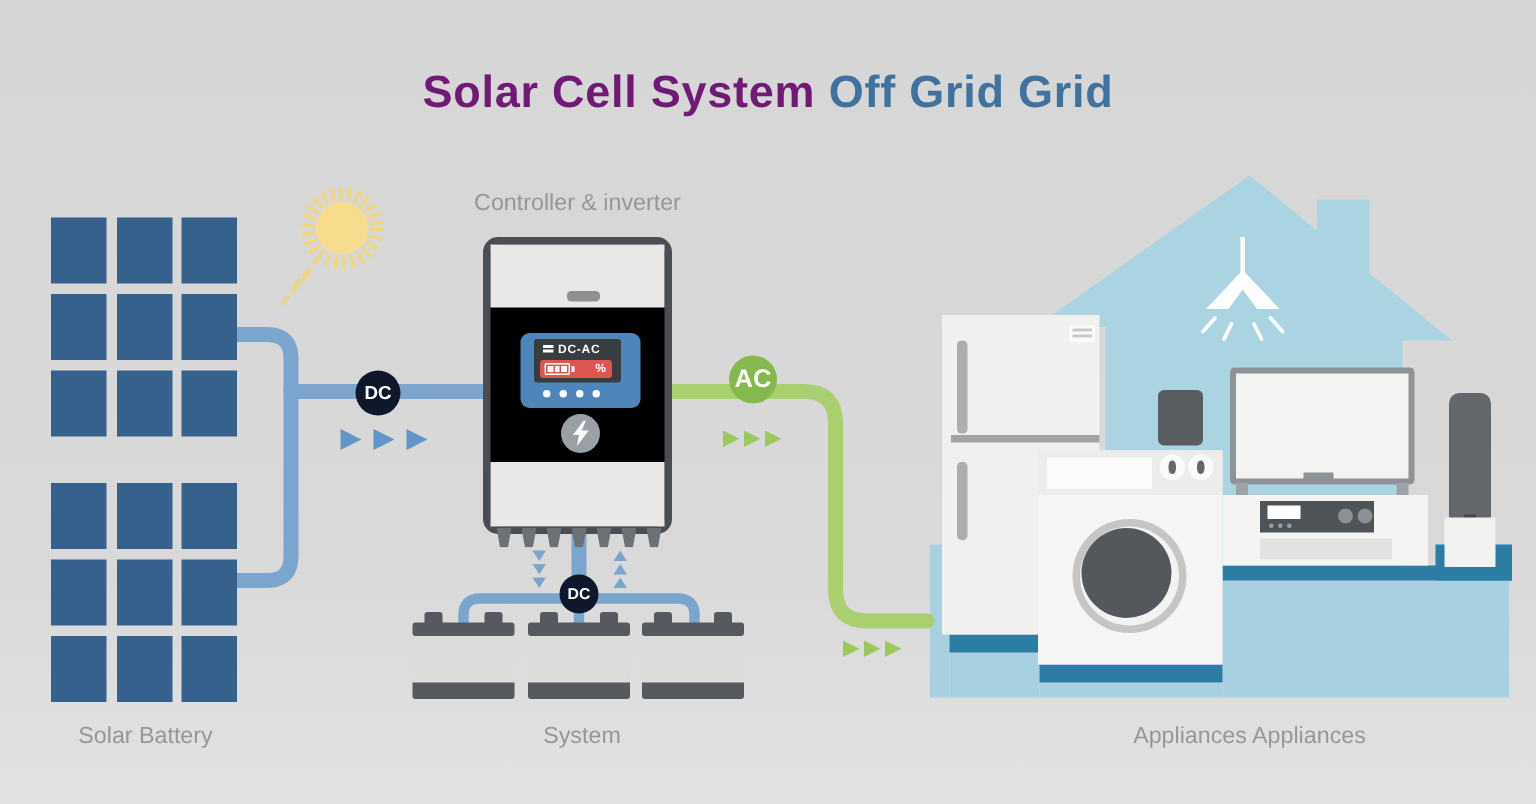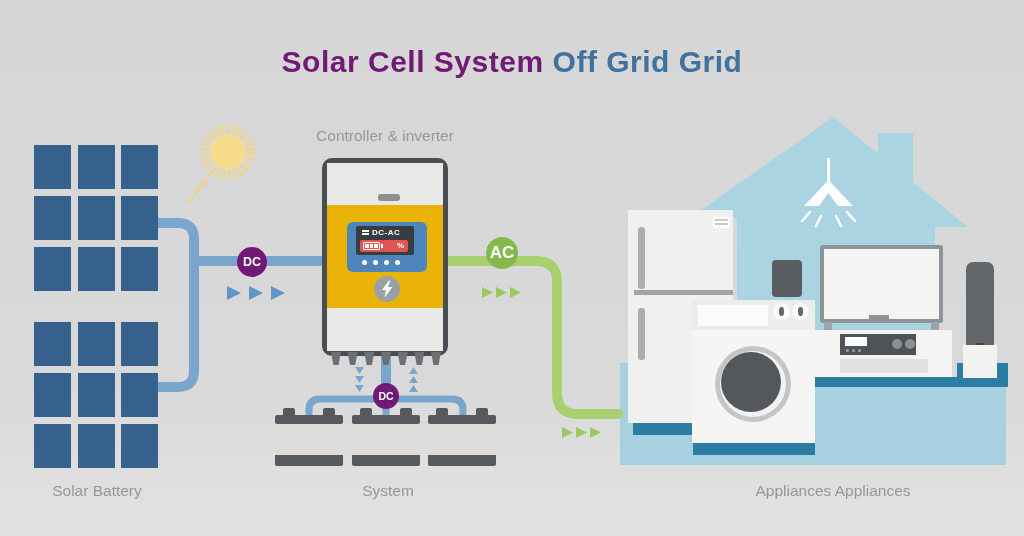--- a/index.html
+++ b/index.html
@@ -52,21 +52,21 @@
   .recv .disp{position:absolute;left:5px;top:3px;width:22px;height:9px;background:#fdfdfd;}
   .recv .d{position:absolute;top:15px;width:3px;height:3px;border-radius:50%;background:#9aa0a5;}
   .recv .k{position:absolute;top:5px;width:10px;height:10px;border-radius:50%;background:#8b9094;}
   .shelf{left:25px;top:29px;width:88px;height:14px;background:#e2e2e1;}
   .speaker{left:966px;top:262px;width:28px;height:86px;background:#63676b;border-radius:7px 7px 4px 4px;}
   .speaker i{position:absolute;left:10px;top:81px;width:8px;height:3px;background:#42464a;}
   .spk-base{left:963px;top:345px;width:34px;height:33px;background:#f2f2f1;}
   .tablet{left:772px;top:260px;width:30px;height:37px;background:#595d61;border-radius:4px;}
 
   
-  .ctrl{left:322px;top:158px;width:126px;height:198px;background:#eab308;border:5px solid #4a4e52;
+  .ctrl{left:322px;top:158px;width:126px;height:198px;background:#000000;border:5px solid #4a4e52;
         border-radius:10px;box-sizing:border-box;}
   .ctrl .band-t{left:0;top:0;width:116px;height:42px;background:#e8e8e7;}
   .ctrl .band-b{left:0;top:145px;width:116px;height:43px;background:#e8e8e7;}
   .ctrl .slot{left:51px;top:31px;width:22px;height:7px;background:#8f8f8f;border-radius:3px;}
   .displayp{left:20px;top:59px;width:80px;height:50px;background:#4e86bb;border-radius:6px;}
   .screen{left:9px;top:4px;width:58px;height:29px;background:#383d42;border-radius:2px;color:#fff;}
   .scr-row1{position:absolute;left:6px;top:2px;display:flex;align-items:center;gap:3px;}
   .scr-ic i{display:block;width:7px;height:2px;background:#fff;margin-bottom:1px;}
   .scr-mode{font-size:8px;font-weight:bold;letter-spacing:.5px;}
   .gauge{position:absolute;left:4px;top:14px;width:48px;height:12px;background:#df5650;border-radius:2px;}
@@ -81,21 +81,21 @@
 
   
   .bat{width:68px;height:58px;}
   .bat .term{top:0;width:12px;height:9px;background:#56595d;border-radius:2px 2px 0 0;}
   .bat .tb{left:0;top:7px;width:68px;height:9px;background:#56595d;border-radius:2px;}
   .bat .bd{left:0;top:16px;width:68px;height:31px;background:#dddcdb;}
   .bat .bb{left:0;top:47px;width:68px;height:11px;background:#56595d;border-radius:0 0 2px 2px;}
 
   
   .badge{border-radius:50%;color:#fff;font-weight:bold;display:flex;align-items:center;justify-content:center;}
-  .badge.b-dc{background:#701a75;}
+  .badge.b-dc{background:#0f172a;}
   .badge.b-ac{background:#85b94d;}
 </style>
 </head>
 <body>
 
 <svg class="layer" viewBox="0 0 1024 536">
   <g>
     <polygon points="833,117 968,227 935,227 935,380 737,380 737,218 690,218" fill="#abd4e3"></polygon>
     <rect x="878" y="133" width="35" height="62" fill="#abd4e3"></rect>
   </g>

